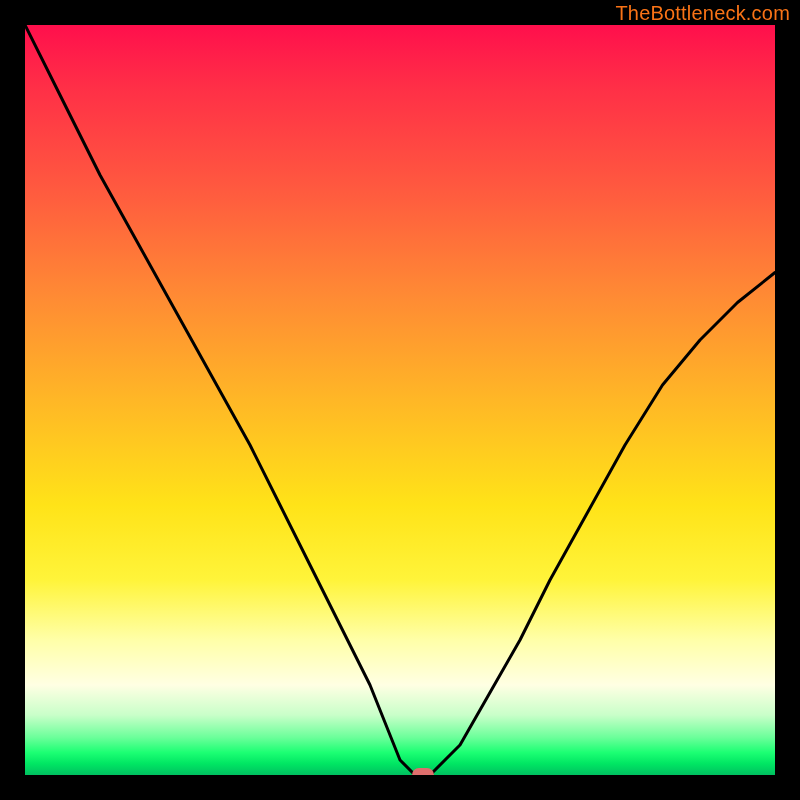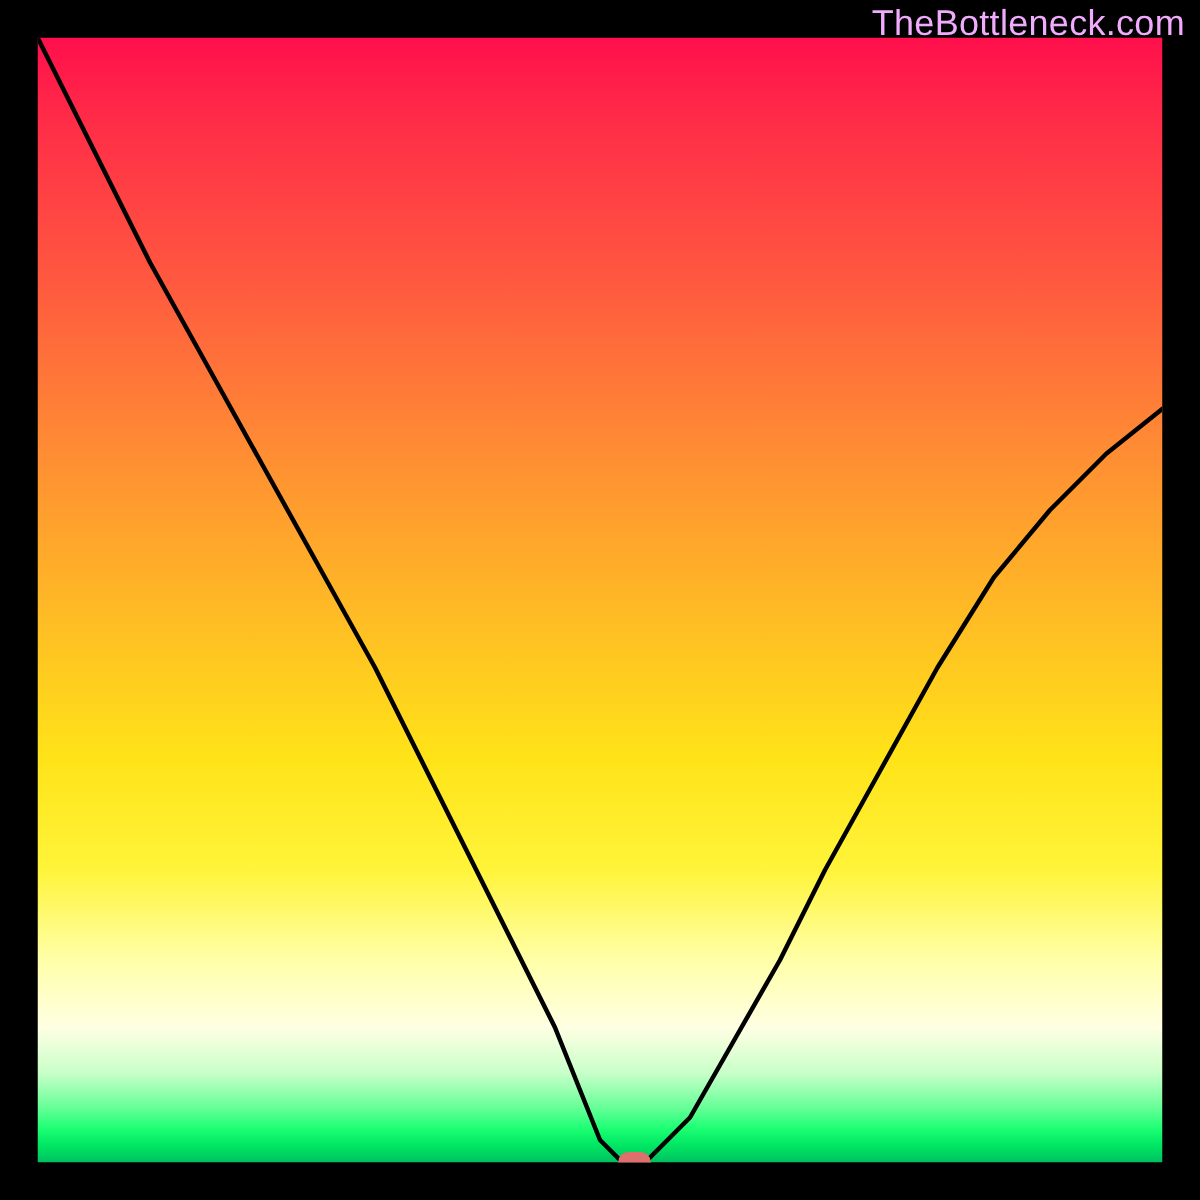--- a/index.html
+++ b/index.html
@@ -14,22 +14,22 @@
   .frame {
     position: relative;
     width: 800px;
     height: 800px;
     background: #000;
   }
   .watermark {
     position: absolute;
     top: 2px;
     right: 10px;
-    color: #f0abfc;
-    font-size: 24px;
+    color: #f97316;
+    font-size: 20px;
     font-weight: 500;
     letter-spacing: 0.2px;
     z-index: 10;
     user-select: none;
   }
   .plot-area {
     position: absolute;
     left: 25px;
     top: 25px;
     width: 750px;

